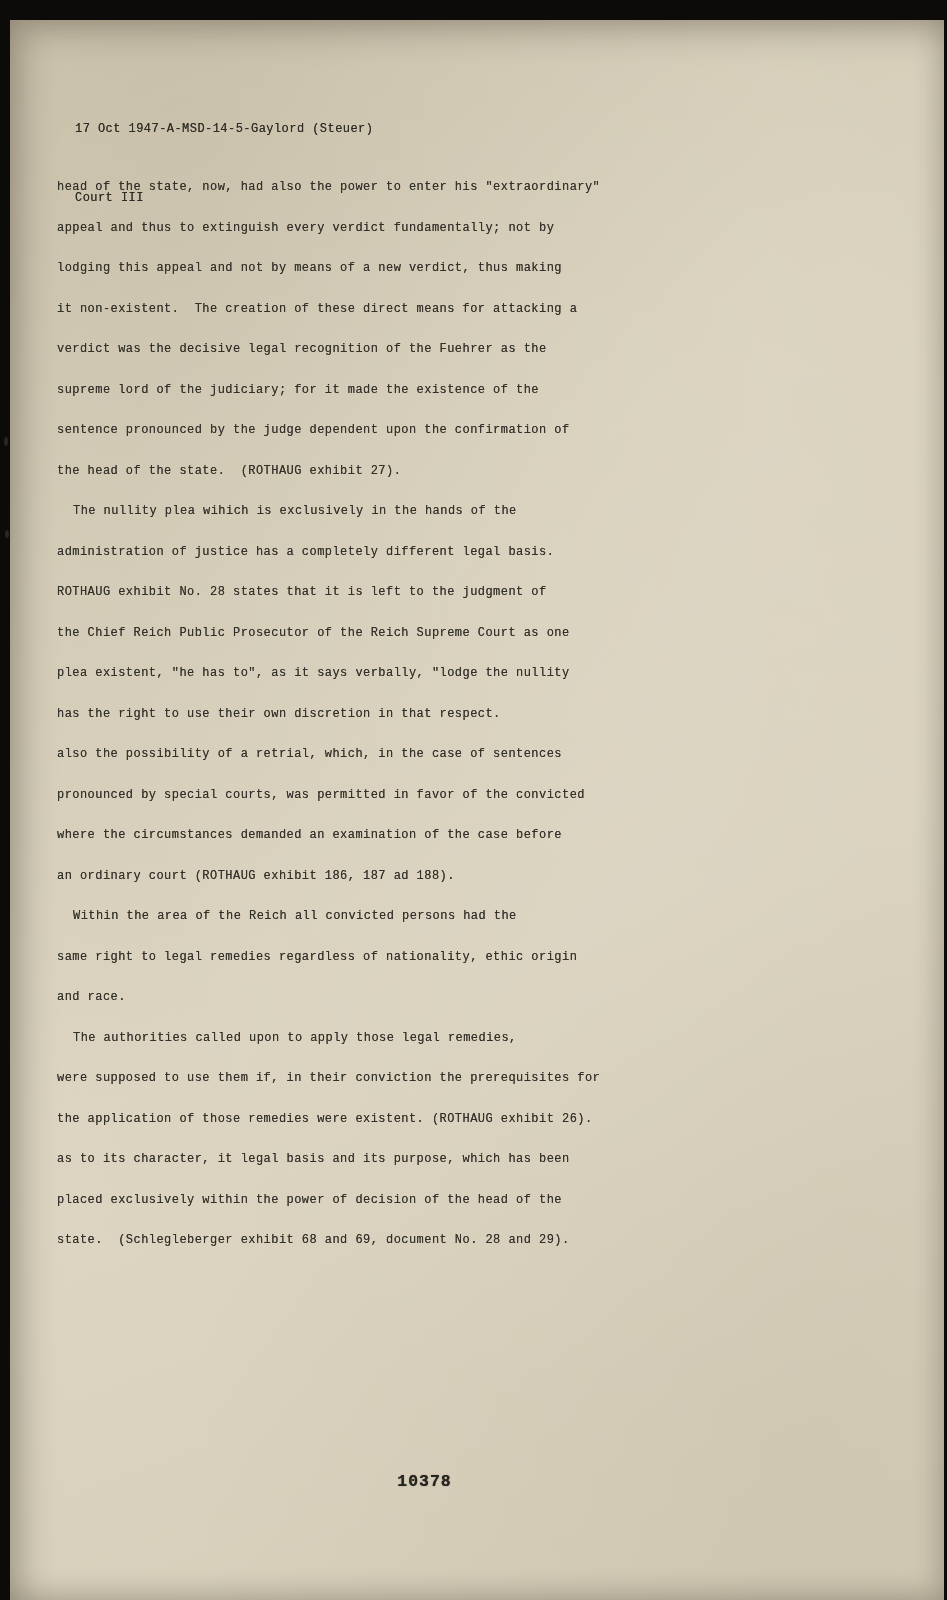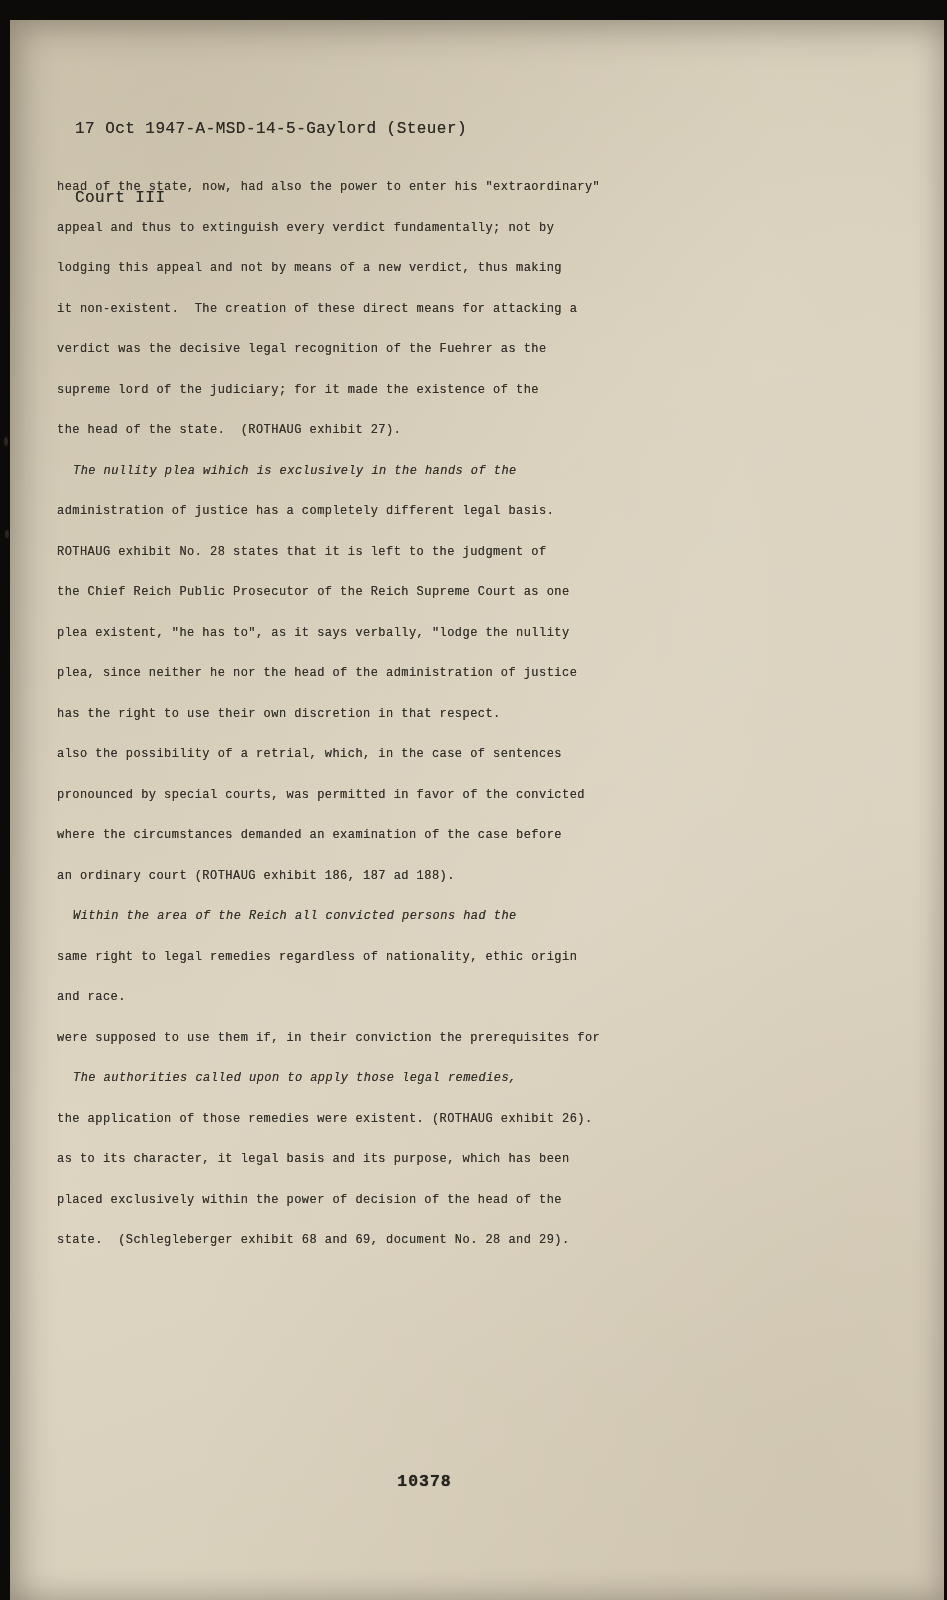--- a/index.html
+++ b/index.html
@@ -19,21 +19,21 @@
       radial-gradient(ellipse at 85% 92%, rgba(115,100,75,0.08), transparent 55%),
       radial-gradient(ellipse at 60% 40%, rgba(255,252,240,0.10), transparent 60%),
       linear-gradient(160deg, #d2c9b3 0%, #dad2be 28%, #ded6c3 58%, #d6cdb8 100%);
     box-shadow:
       inset 12px 10px 34px rgba(38,32,20,0.28),
       inset -7px -7px 26px rgba(38,32,20,0.16);
   }
   .header {
     position: absolute;
     left: 65px; top: 52px;
-    font-size: 16px;
+    font-size: 12px;
     line-height: 23px;
     color: #2e2b25;
     letter-spacing: 0.45px;
     white-space: pre;
     text-shadow: 0 0 0.6px rgba(46,43,37,0.75);
   }
   .body-text {
     position: absolute;
     left: 47px; top: 147px;
     width: 780px;
@@ -41,21 +41,21 @@
     color: #33302a;
     letter-spacing: 0.45px;
     text-shadow: 0 0 0.6px rgba(51,48,42,0.7);
   }
   .para { margin: 0; padding: 0; }
   .line {
     height: 40.5px;
     line-height: 40.5px;
     white-space: pre;
   }
-  .line.indent-first { padding-left: 16px; font-style: italic; }
+  .line.indent-first { padding-left: 16px; }
   .footer {
     position: absolute;
     top: 1452px; left: 0;
     width: 100%;
     box-sizing: border-box;
     padding-right: 105px;
     text-align: center;
     font-size: 16.5px;
     font-weight: bold;
     letter-spacing: 1px;
@@ -81,45 +81,45 @@
   </div>
 
   <div class="body-text">
       <div class="para">
         <div class="line">head of the state, now, had also the power to enter his "extraordinary"</div>
         <div class="line">appeal and thus to extinguish every verdict fundamentally; not by</div>
         <div class="line">lodging this appeal and not by means of a new verdict, thus making</div>
         <div class="line">it non-existent.  The creation of these direct means for attacking a</div>
         <div class="line">verdict was the decisive legal recognition of the Fuehrer as the</div>
         <div class="line">supreme lord of the judiciary; for it made the existence of the</div>
+        <div class="line">sentence pronounced by the judge dependent upon the confirmation of</div>
         <div class="line">the head of the state.  (ROTHAUG exhibit 27).</div>
       </div>
       <div class="para">
         <div class="line indent-first">The nullity plea wihich is exclusively in the hands of the</div>
         <div class="line">administration of justice has a completely different legal basis.</div>
         <div class="line">ROTHAUG exhibit No. 28 states that it is left to the judgment of</div>
         <div class="line">the Chief Reich Public Prosecutor of the Reich Supreme Court as one</div>
         <div class="line">plea existent, "he has to", as it says verbally, "lodge the nullity</div>
-        <div class="line">plea, since neither he nor the head of the administration of justice</div>
         <div class="line">has the right to use their own discretion in that respect.</div>
       </div>
       <div class="para">
         <div class="line">also the possibility of a retrial, which, in the case of sentences</div>
         <div class="line">pronounced by special courts, was permitted in favor of the convicted</div>
         <div class="line">where the circumstances demanded an examination of the case before</div>
         <div class="line">an ordinary court (ROTHAUG exhibit 186, 187 ad 188).</div>
       </div>
       <div class="para">
         <div class="line indent-first">Within the area of the Reich all convicted persons had the</div>
         <div class="line">same right to legal remedies regardless of nationality, ethic origin</div>
         <div class="line">and race.</div>
       </div>
       <div class="para">
+        <div class="line indent-first">The authorities called upon to apply those legal remedies,</div>
         <div class="line">were supposed to use them if, in their conviction the prerequisites for</div>
-        <div class="line indent-first">The authorities called upon to apply those legal remedies,</div>
         <div class="line">the application of those remedies were existent. (ROTHAUG exhibit 26).</div>
         <div class="line">as to its character, it legal basis and its purpose, which has been</div>
         <div class="line">placed exclusively within the power of decision of the head of the</div>
         <div class="line">state.  (Schlegleberger exhibit 68 and 69, document No. 28 and 29).</div>
       </div>
     </div>
 
   <div class="footer">10378</div>
 </div>
 

